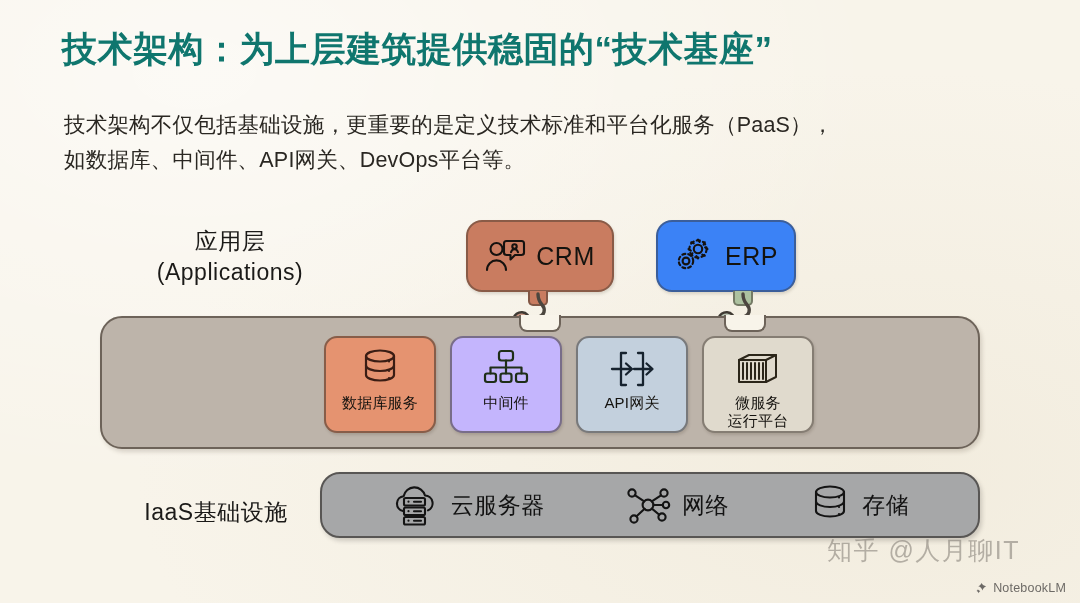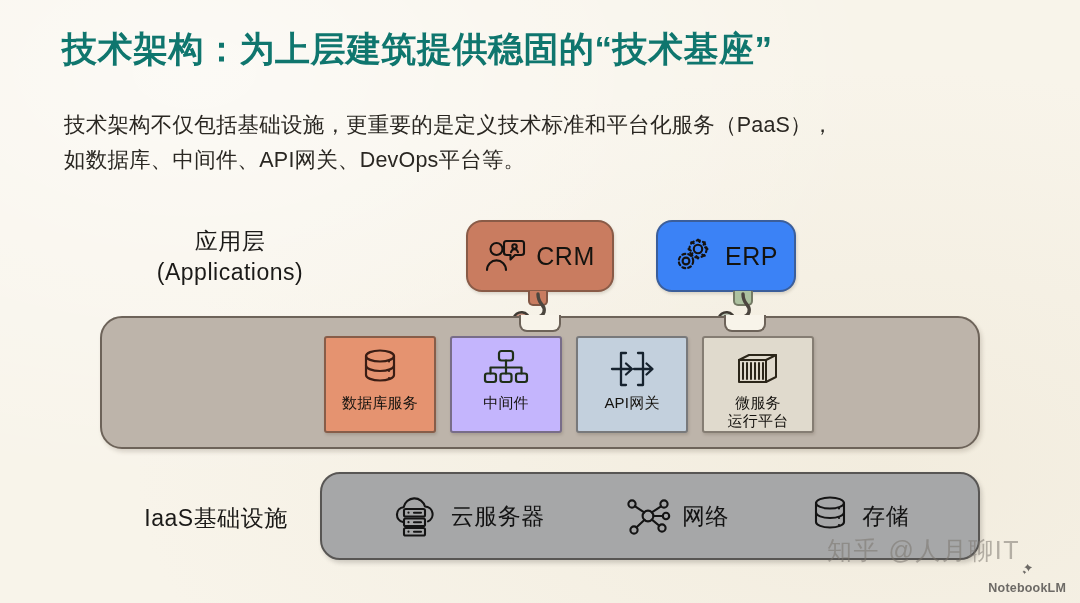--- a/index.html
+++ b/index.html
@@ -52,21 +52,21 @@
   .layer-label {
     position: absolute;
     font-size: 23px;
     color: #1b1a18;
     letter-spacing: .5px;
     text-align: center;
     line-height: 1.35;
   }
   #app-layer-label  { left: 112px; top: 226px; width: 236px; }
   #paas-layer-label { left:  98px; top: 366px; width: 236px; }
-  #iaas-layer-label { left:  98px; top: 497px; width: 236px; margin-top: 6px; }
+  #iaas-layer-label { left:  98px; top: 497px; width: 236px; }
   .layer-label .ln { display: block; }
 
   
   .app-box {
     position: absolute;
     height: 72px;
     border-radius: 16px;
     display: flex;
     align-items: center;
     justify-content: center;
@@ -123,21 +123,21 @@
   #notch-erp { left: 622px; }
 
   .paas-cards {
     position: absolute;
     left: 222px; top: 18px;
     display: flex;
     gap: 14px;
   }
   .svc-card {
     width: 112px; height: 97px;
-    border-radius: 3px;
+    border-radius: 13px;
     border: 2.5px solid rgba(58,50,42,.55);
     display: flex;
     flex-direction: column;
     align-items: center;
     justify-content: flex-start;
     padding-top: 9px;
     box-shadow: 1px 2px 3px rgba(80,65,52,.2);
   }
   .svc-card .svc-icon {
     height: 44px;
@@ -150,21 +150,21 @@
     text-align: center;
     color: #15130f;
     letter-spacing: .2px;
   }
   .svc-card .svc-label .ln { display: block; }
 
   
   #iaas-bar {
     position: absolute;
     left: 320px; top: 472px;
-    width: 660px; height: 88px;
+    width: 660px; height: 66px;
     background: #a6a7a8;
     border: 2.5px solid #585654;
     border-radius: 20px;
     display: flex;
     align-items: center;
     justify-content: space-around;
     padding: 0 28px;
     box-shadow: 2px 3px 4px rgba(70,65,60,.22);
   }
   .iaas-item {
@@ -185,24 +185,23 @@
     font-size: 25px;
     color: rgba(120,115,108,.52);
     letter-spacing: 1.5px;
     white-space: nowrap;
   }
   #nblm-badge {
     position: absolute;
     right: 14px; bottom: 8px;
     display: flex; align-items: center; gap: 5px;
     font-size: 12.5px;
-    font-weight: 700;
+    font-weight: 400;
     color: #6d6a66;
     letter-spacing: .2px;
-    flex-direction: column;
   }
 
   svg { display: block; overflow: visible; }
 </style>
 </head>
 <body>
 
 <div class="paper-tex"></div>
 
 <h1 class="slide-title">技术架构：为上层建筑提供稳固的“技术基座”</h1>

